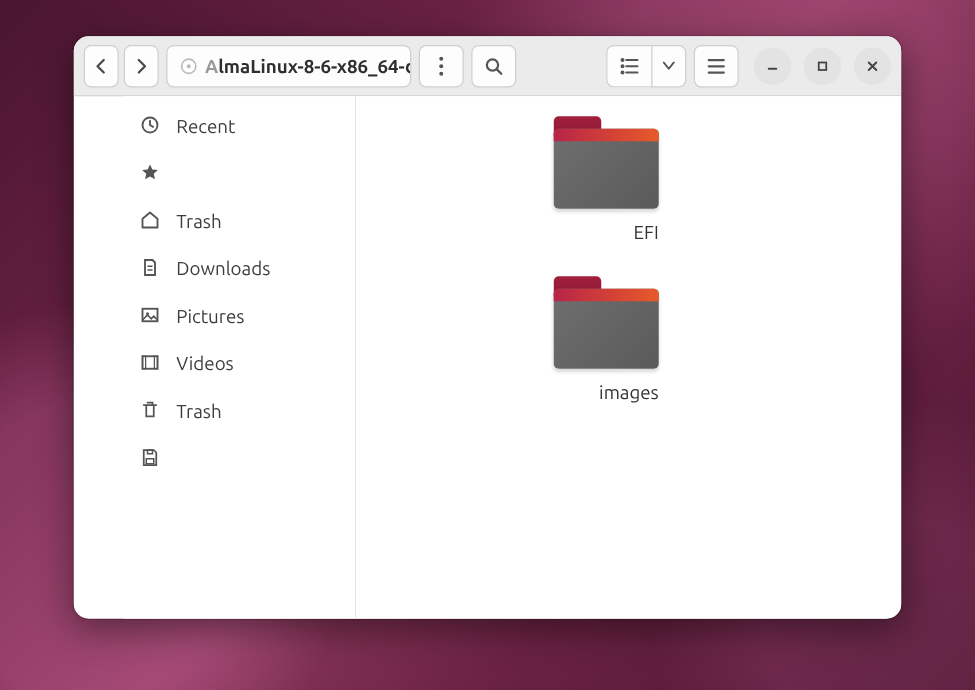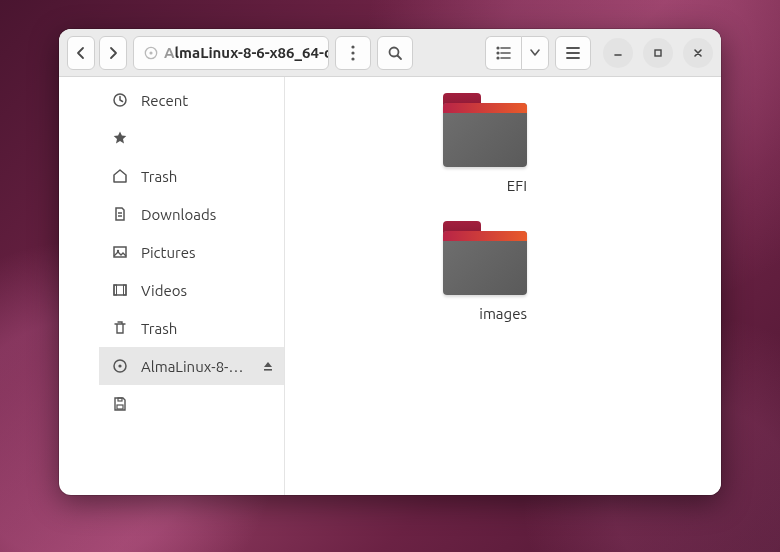--- a/index.html
+++ b/index.html
@@ -326,35 +326,20 @@
 
       <div class="side-item">
         <span class="ico">
             <svg width="16" height="16" viewBox="0 0 16 16" fill="none">
               <path d="M3 4 H13 M5 4 V13 H11 V4 M6 2 H10 V4" stroke="#555" stroke-width="1.4" stroke-linecap="round"></path>
             </svg>
           </span>
         <span class="label">Trash</span>
       </div>
 
-      <div class="side-item selected">
-        <span class="ico">
-            <svg width="16" height="16" viewBox="0 0 16 16" fill="none">
-              <circle cx="8" cy="8" r="6" stroke="#555" stroke-width="1.5"></circle>
-              <circle cx="8" cy="8" r="1.6" fill="#555"></circle>
-            </svg>
-          </span>
-        <span class="label">AlmaLinux-8-…</span>
-        <span class="eject">
-            <svg width="12" height="12" viewBox="0 0 12 12">
-              <path d="M6 2 L10 7 H2 Z" fill="#555"></path>
-              <rect x="2" y="9" width="8" height="1.6" fill="#555"></rect>
-            </svg>
-          </span>
-      </div>
 
       <div class="side-item">
         <span class="ico">
             <svg width="16" height="16" viewBox="0 0 16 16" fill="none">
               <path d="M3 2 H11 L13 4 V14 H3 Z" stroke="#555" stroke-width="1.4"></path>
               <rect x="5" y="9" width="6" height="4" stroke="#555" stroke-width="1.2"></rect>
               <rect x="6" y="2" width="4" height="3" stroke="#555" stroke-width="1.2"></rect>
             </svg>
           </span>
       </div>

